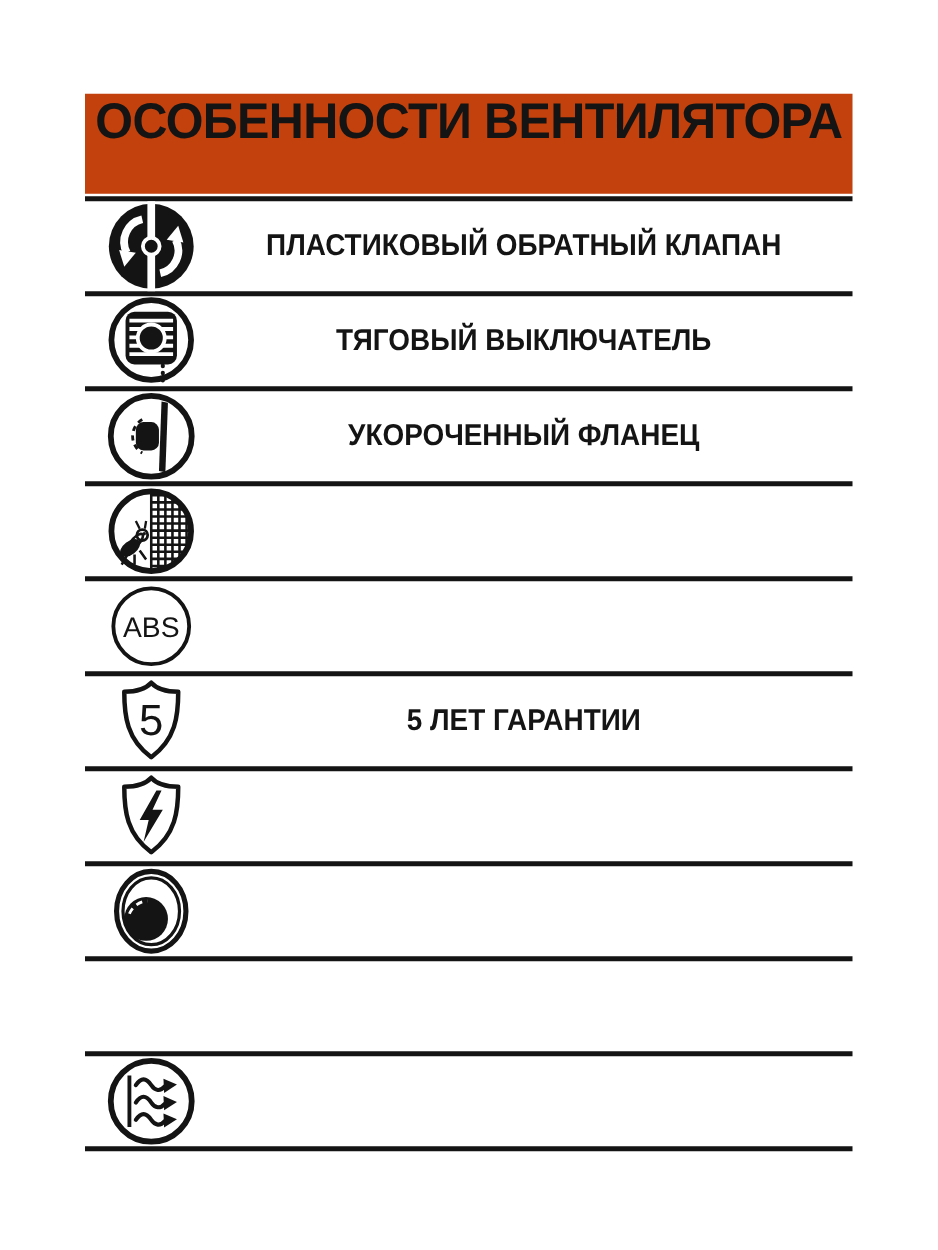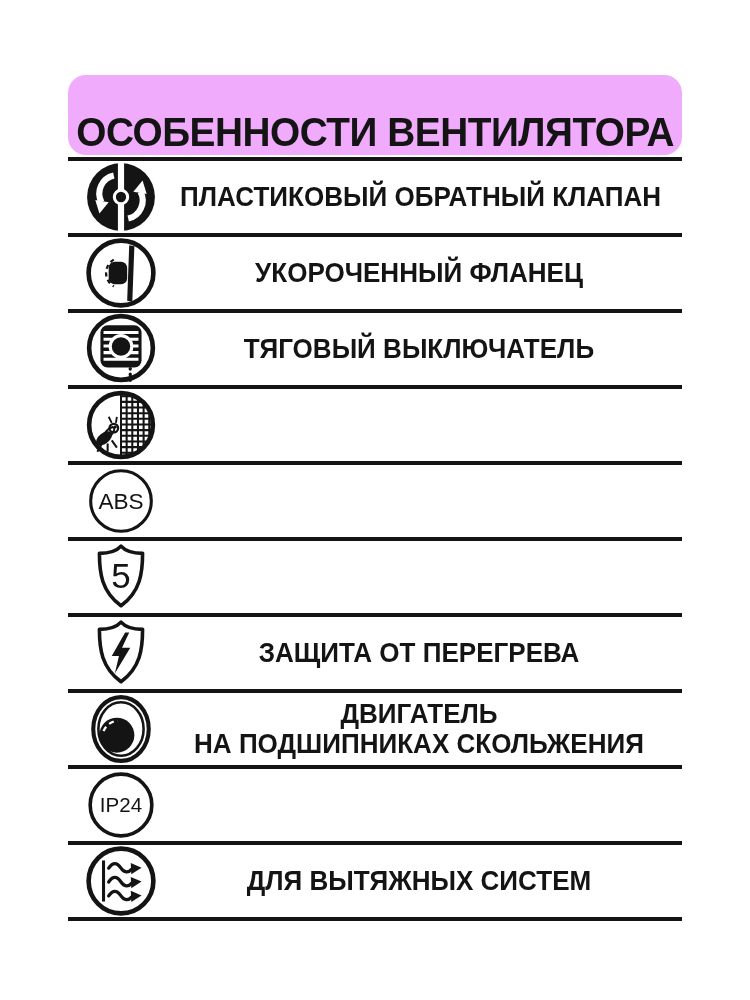--- a/index.html
+++ b/index.html
@@ -2,38 +2,38 @@
 <html><head>
 <meta charset="utf-8">
 <style>
   html,body{margin:0;padding:0;background:#ffffff;}
   .page{
     width:750px;height:1000px;background:#ffffff;position:relative;overflow:hidden;
     font-family:"Liberation Sans",sans-serif;color:#141414;
   }
   .sheet{width:614px;margin:0 auto;padding-top:75px;}
   .header{
-    background:#f0abfc;height:80px;display:flex;align-items:flex-end;justify-content:center;border-radius:18px;
+    background:#c2410c;height:80px;display:flex;align-items:flex-start;justify-content:center;
   }
   .header .title{
     font-size:40px;font-weight:700;letter-spacing:-0.5px;color:#141414;white-space:nowrap;
     transform:scaleX(0.97);
   }
   .divider{height:4px;background:#141414;margin-top:2px;}
   .row{
     height:72px;border-bottom:4px solid #141414;
     display:flex;align-items:center;
   }
   .icon-cell{
     width:94px;flex:0 0 94px;display:flex;align-items:flex-start;justify-content:flex-end;
     padding-right:4px;box-sizing:border-box;
   }
   .icon-cell svg{display:block;}
   .label{
-    flex:1;text-align:center;font-weight:700;font-size:28px;line-height:30px;
+    flex:1;text-align:center;font-weight:700;font-size:24px;line-height:30px;
     color:#141414;padding-right:6px;
   }
   .label-line{display:block;transform:scaleX(0.93);white-space:nowrap;}
 </style>
 </head>
 <body>
 
 <div class="page">
   <div class="sheet">
 
@@ -55,49 +55,49 @@
         </svg>
       </div>
       <div class="label">
         <span class="label-line">ПЛАСТИКОВЫЙ ОБРАТНЫЙ КЛАПАН</span>
       </div>
     </div>
 
     <div class="row">
       <div class="icon-cell">
         <svg width="74" height="74" viewBox="0 0 72 72">
-          <circle cx="36" cy="36" r="31.5" fill="none" stroke="#141414" stroke-width="4.5"></circle>
-          <path d="M29,23 A15,15 0 0 0 29,49" fill="none" stroke="#141414" stroke-width="2.2" stroke-dasharray="4 3.5"></path>
-          <rect x="24" y="25" width="18" height="22" rx="6" fill="#141414"></rect>
-          <polygon points="44,9 49,10 47,64 42,63" fill="#141414"></polygon>
-        </svg>
-      </div>
-      <div class="label">
-        <span class="label-line">УКОРОЧЕННЫЙ ФЛАНЕЦ</span>
-      </div>
-    </div>
-
-    <div class="row">
-      <div class="icon-cell">
-        <svg width="74" height="74" viewBox="0 0 72 72">
           <circle cx="36" cy="35" r="31" fill="none" stroke="#141414" stroke-width="4.5"></circle>
           <rect x="16" y="13" width="40" height="41" rx="7" fill="#141414"></rect>
           <g stroke="#ffffff" stroke-width="3">
             <line x1="19" y1="20" x2="53" y2="20"></line>
             <line x1="19" y1="26.5" x2="53" y2="26.5"></line>
             <line x1="19" y1="33" x2="53" y2="33"></line>
             <line x1="19" y1="39.5" x2="53" y2="39.5"></line>
             <line x1="19" y1="46" x2="53" y2="46"></line>
           </g>
           <circle cx="36" cy="33.5" r="10.5" fill="#141414" stroke="#ffffff" stroke-width="3"></circle>
           <line x1="45" y1="55" x2="45" y2="71" stroke="#141414" stroke-width="3.2" stroke-linecap="round" stroke-dasharray="0.5 5"></line>
         </svg>
       </div>
       <div class="label">
         <span class="label-line">ТЯГОВЫЙ ВЫКЛЮЧАТЕЛЬ</span>
+      </div>
+    </div>
+
+    <div class="row">
+      <div class="icon-cell">
+        <svg width="74" height="74" viewBox="0 0 72 72">
+          <circle cx="36" cy="36" r="31.5" fill="none" stroke="#141414" stroke-width="4.5"></circle>
+          <path d="M29,23 A15,15 0 0 0 29,49" fill="none" stroke="#141414" stroke-width="2.2" stroke-dasharray="4 3.5"></path>
+          <rect x="24" y="25" width="18" height="22" rx="6" fill="#141414"></rect>
+          <polygon points="44,9 49,10 47,64 42,63" fill="#141414"></polygon>
+        </svg>
+      </div>
+      <div class="label">
+        <span class="label-line">УКОРОЧЕННЫЙ ФЛАНЕЦ</span>
       </div>
     </div>
 
     <div class="row">
       <div class="icon-cell">
         <svg width="74" height="74" viewBox="0 0 72 72">
           <defs>
               <clipPath id="netclip">
                 <circle cx="36" cy="36" r="29.5"></circle>
               </clipPath>
@@ -128,74 +128,61 @@
       </div>
     </div>
 
     <div class="row">
       <div class="icon-cell">
         <svg width="74" height="74" viewBox="0 0 72 72">
           <path d="M36,6 C32,10.5 25,13 15,13 C15,32 17,50 36,64 C55,50 57,32 57,13 C47,13 40,10.5 36,6 Z" fill="none" stroke="#141414" stroke-width="3.5" stroke-linejoin="round"></path>
           <text x="36" y="47" text-anchor="middle" font-family="Liberation Sans, sans-serif" font-size="34" font-weight="400" fill="#141414">5</text>
         </svg>
       </div>
+      <div class="label">
+        <span class="label-line">5 ЛЕТ ГАРАНТИИ</span>
+      </div>
     </div>
 
     <div class="row">
       <div class="icon-cell">
         <svg width="74" height="74" viewBox="0 0 72 72">
           <path d="M36,6 C32,10.5 25,13 15,13 C15,32 17,50 36,64 C55,50 57,32 57,13 C47,13 40,10.5 36,6 Z" fill="none" stroke="#141414" stroke-width="3.5" stroke-linejoin="round"></path>
           <polygon points="40,16 27,39 34,39 30,56 45,31 37,31 44,16" fill="#141414"></polygon>
         </svg>
-      </div>
-      <div class="label">
-        <span class="label-line">ЗАЩИТА ОТ ПЕРЕГРЕВА</span>
       </div>
     </div>
 
     <div class="row">
       <div class="icon-cell">
         <svg width="74" height="74" viewBox="0 0 72 72">
           <ellipse cx="36" cy="36" rx="27" ry="31" fill="none" stroke="#141414" stroke-width="4"></ellipse>
           <ellipse cx="36" cy="36" rx="22" ry="26" fill="none" stroke="#141414" stroke-width="2.5"></ellipse>
           <circle cx="32" cy="42" r="17" fill="#141414"></circle>
           <path d="M19,38 a16,16 0 0 1 14,-10" fill="none" stroke="#ffffff" stroke-width="2.2" stroke-dasharray="5 4"></path>
         </svg>
       </div>
-      <div class="label">
-        <span class="label-line">ДВИГАТЕЛЬ</span>
-        <span class="label-line">НА ПОДШИПНИКАХ СКОЛЬЖЕНИЯ</span>
-      </div>
     </div>
 
     <div class="row">
-      <div class="icon-cell">
-        <svg width="74" height="74" viewBox="0 0 72 72">
-          <circle cx="36" cy="36" r="30" fill="none" stroke="#141414" stroke-width="3.5"></circle>
-          <text x="36" y="43" text-anchor="middle" font-family="Liberation Sans, sans-serif" font-size="20" font-weight="400" fill="#141414">IP24</text>
-        </svg>
-      </div>
     </div>
 
     <div class="row">
       <div class="icon-cell">
         <svg width="74" height="74" viewBox="0 0 72 72">
           <circle cx="36" cy="36" r="31.5" fill="none" stroke="#141414" stroke-width="4.5"></circle>
           <line x1="19" y1="16" x2="19" y2="56" stroke="#141414" stroke-width="3"></line>
           <g stroke="#141414" stroke-width="3.2" fill="none" stroke-linecap="round">
             <path d="M24,23.5 c4,-6 8,-6 12,0 c3,4.5 7,5 10.5,1"></path>
             <path d="M24,37 c4,-6 8,-6 12,0 c3,4.5 7,5 10.5,1"></path>
             <path d="M24,50.5 c4,-6 8,-6 12,0 c3,4.5 7,5 10.5,1"></path>
           </g>
           <g fill="#141414">
             <polygon points="45.5,18.5 56,23 46,29.5"></polygon>
             <polygon points="45.5,32 56,36.5 46,43"></polygon>
             <polygon points="45.5,45.5 56,50 46,56.5"></polygon>
           </g>
         </svg>
       </div>
-      <div class="label">
-        <span class="label-line">ДЛЯ ВЫТЯЖНЫХ СИСТЕМ</span>
-      </div>
     </div>
 
   </div>
 </div>
 
 </body></html>

